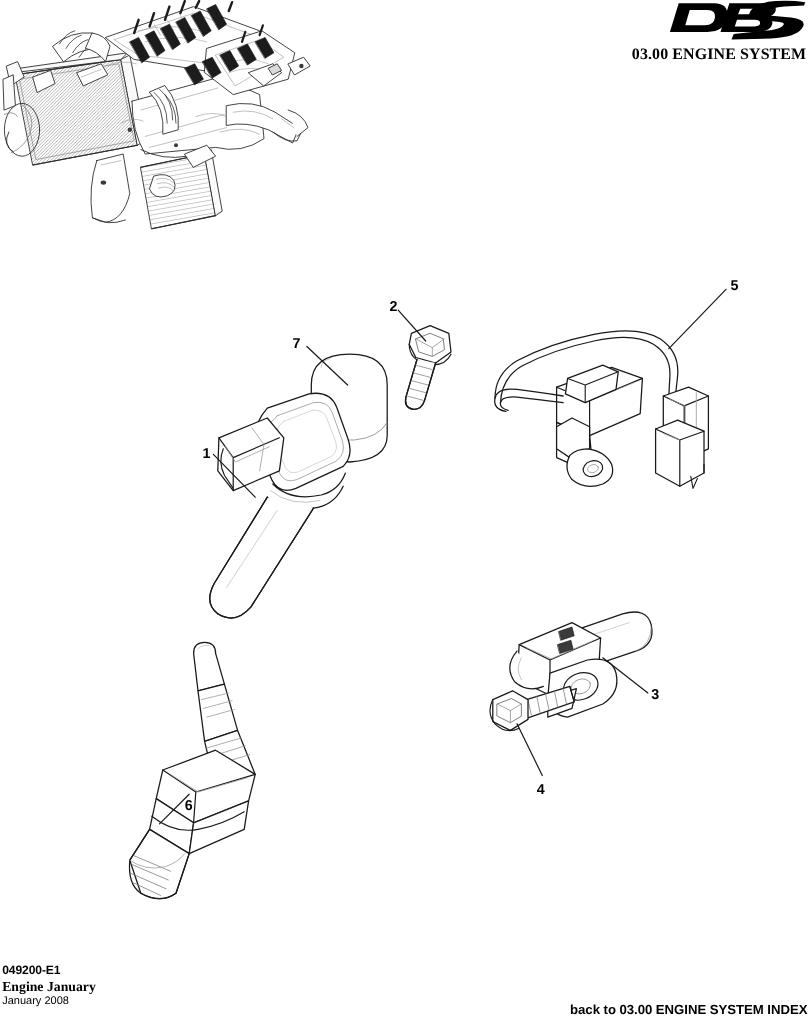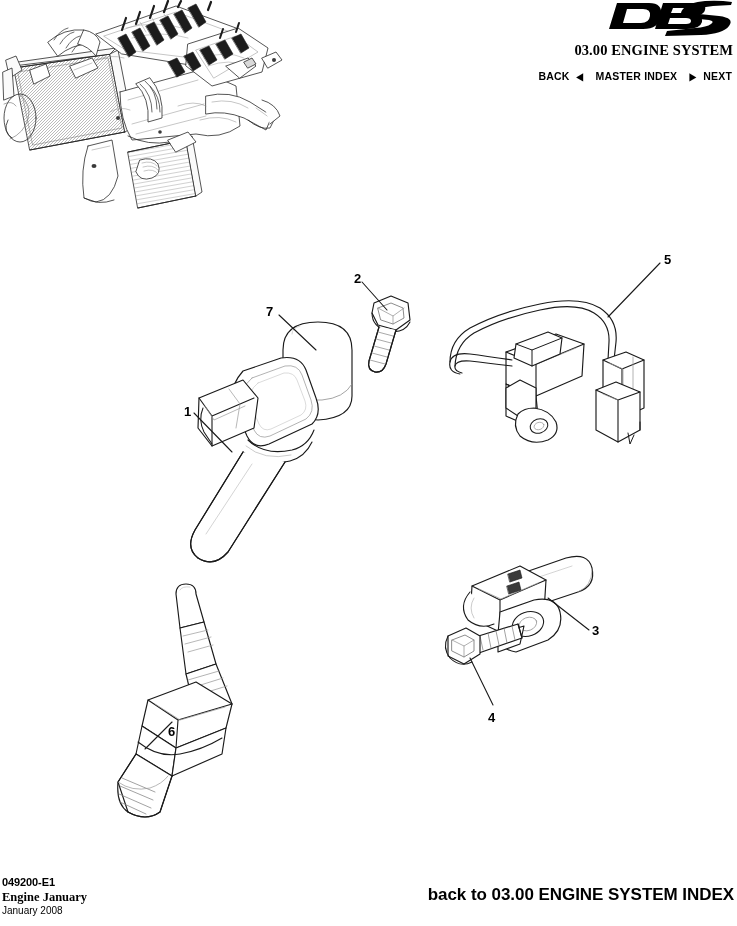--- a/index.html
+++ b/index.html
@@ -124,22 +124,22 @@
     font-family: "Liberation Serif", serif;
   }
   .footer-date {
     font-size: 10px;
     font-weight: normal;
     font-family: "Liberation Sans", sans-serif;
   }
   .footer-right {
     position: absolute;
     right: 3px;
-    bottom: 21px;
-    font-size: 17px;
+    bottom: 1px;
+    font-size: 12px;
     font-weight: bold;
     font-family: "Liberation Sans", sans-serif;
     letter-spacing: -0.05px;
     cursor: pointer;
     white-space: nowrap;
   }
 </style>
 </head>
 <body>
 
@@ -288,23 +288,20 @@
           <path d="M131 2 Q 118 0 104 1 Q 88 2 82 9 Q 76 16 88 18 L108 20
                    Q 114 21 110 24 Q 106 27 94 28 L66 31 L64 36 L100 35
                    Q 122 34 128 26 Q 134 18 118 16 L98 14 Q 92 13 96 10
                    Q 100 7 112 6 L130 5 Z"></path>
         </g>
       </svg>
     </div>
 
     <div class="doc-title">03.00 ENGINE SYSTEM</div>
 
-    <div class="navbar">
-      <span class="nav-item"><span>BACK</span></span><span class="nav-gap-sm"></span><span class="tri">◀</span><span class="nav-gap"></span><span class="nav-item">MASTER INDEX</span><span class="nav-gap"></span><span class="tri">▶</span><span class="nav-gap-sm"></span><span class="nav-item">NEXT</span>
-    </div>
   </div>
 
   <div class="diagram">
     <svg viewBox="0 0 737 600" width="737" height="600" xmlns="http://www.w3.org/2000/svg">
       <g fill="none" stroke="#1a1a1a" stroke-width="1.15" stroke-linejoin="round" stroke-linecap="round">
 
         <g>
 
           <path d="M283 120 Q 283 92 318 92 Q 352 92 352 120 L352 166
                    Q 352 188 318 190 Q 284 188 283 166 Z" fill="#ffffff"></path>

